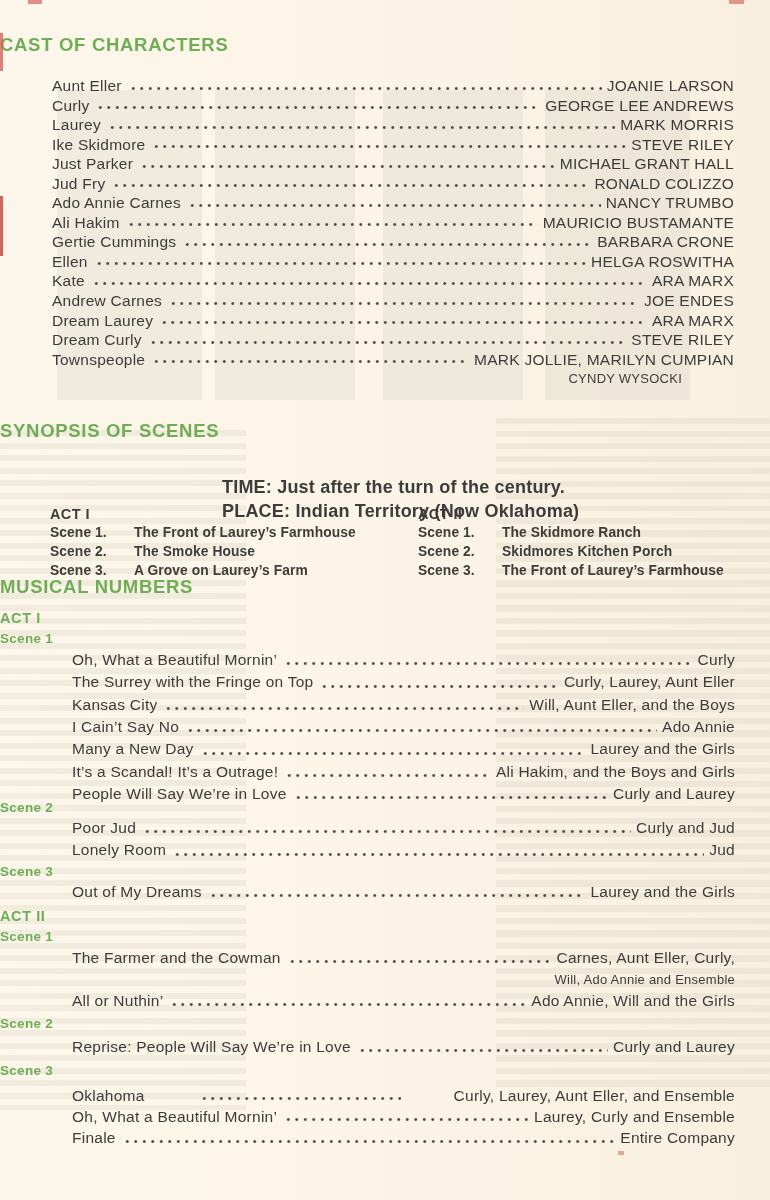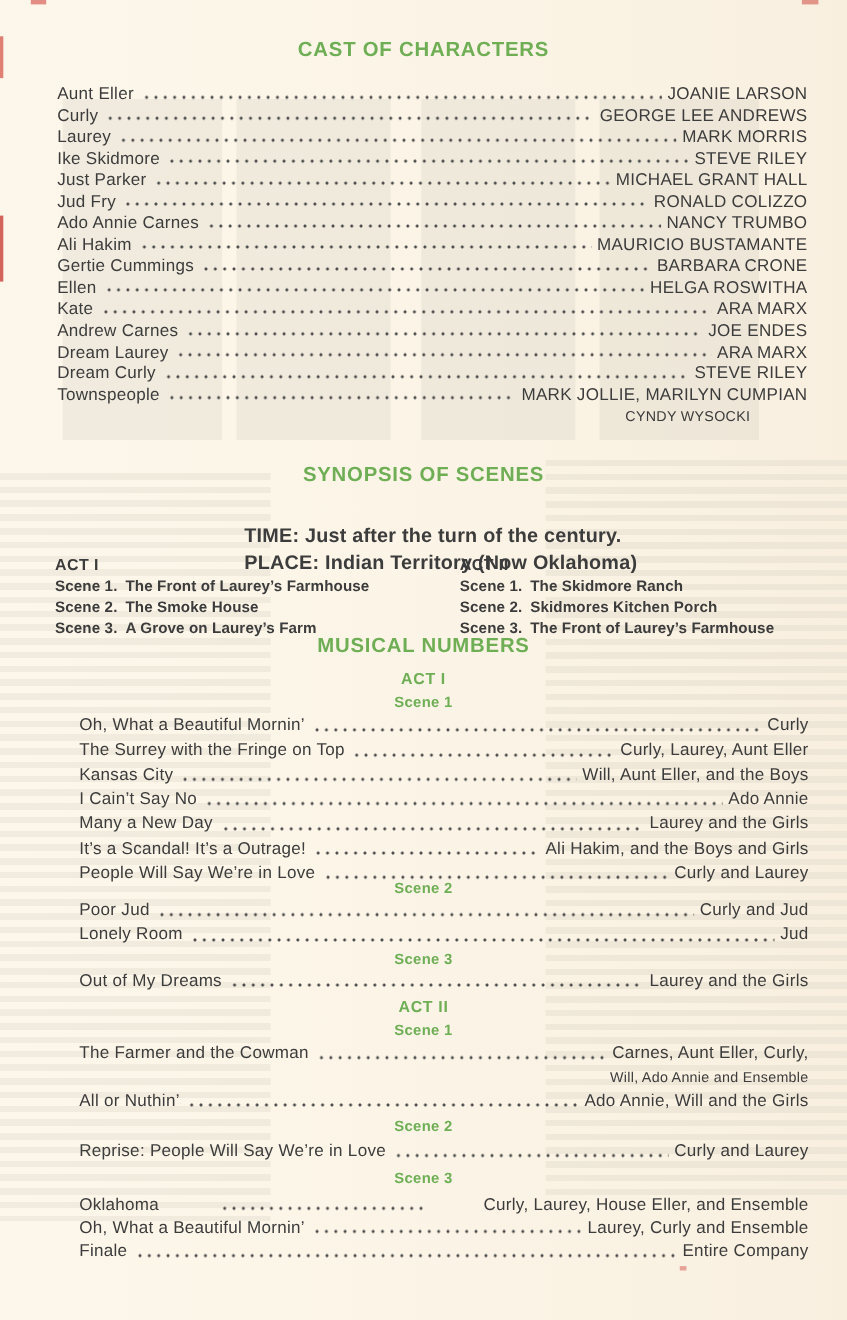--- a/index.html
+++ b/index.html
@@ -10,42 +10,42 @@
     color:#3c3c3c;overflow:hidden;
   }
   .layer{position:absolute;inset:0;}
   .txt{z-index:2;}
   
   .ghost-band{position:absolute;background:rgba(212,207,196,0.30);z-index:1;}
   .ghost-text{position:absolute;z-index:1;opacity:.55;
     background:repeating-linear-gradient(180deg,rgba(200,196,180,0.40) 0px,rgba(200,196,180,0.40) 6px,rgba(0,0,0,0) 6px,rgba(0,0,0,0) 12.5px);}
   .artifact{position:absolute;z-index:3;}
   
-  .center{position:absolute;left:0;width:100%;text-align:center;}
+  .center{position:absolute;left:0;width:100%;text-align:left;}
   .green{color:#6fae55;}
   .h1{font-size:18.5px;font-weight:700;letter-spacing:.7px;}
   .actlbl{font-size:14.5px;font-weight:700;letter-spacing:.6px;}
   .scenelbl{font-size:13.5px;font-weight:700;letter-spacing:.3px;}
   
   .dotrow{display:flex;font-size:15.5px;letter-spacing:.25px;}
   .dotrow .t,.dotrow .v{white-space:nowrap;}
   .dots{flex:1;margin:0 5px;
     background-image:radial-gradient(circle,#484848 1.15px,rgba(0,0,0,0) 1.5px);
     background-size:8.5px 8.5px;background-repeat:repeat-x;
     background-position:left 2px bottom 3.5px;}
   .contline{font-size:13px;letter-spacing:.25px;text-align:right;}
   
   .cast-list{position:absolute;left:52px;right:36px;top:76px;z-index:2;}
   .cast-list .dotrow,.cast-list .contline{height:19.55px;line-height:19.55px;justify-content:center;}
   
   .syn-block{position:absolute;left:222px;top:476px;z-index:2;
     font-size:18px;font-weight:700;line-height:23.5px;letter-spacing:.2px;}
   .act-col{position:absolute;top:506px;z-index:2;}
   .act-col .hdr{font-size:14.5px;font-weight:700;letter-spacing:.4px;line-height:17px;}
-  .scene-row{display:flex;line-height:19px;font-size:13.8px;font-weight:700;letter-spacing:.1px;}
+  .scene-row{display:flex;line-height:19px;font-size:13.8px;font-weight:700;letter-spacing:.1px;gap:20px;}
   .scene-row .n{width:64px;flex:none;}
   
   .songlist{position:absolute;left:52px;right:35px;z-index:2;margin-left:20px;}
 </style>
 </head>
 <body>
 
 <div class="page" style="color: rgb(60, 60, 60);">
 
   <div class="layer">
@@ -262,21 +262,21 @@
           <span class="t">Reprise: People Will Say We’re in Love</span>
           <span class="dots"></span>
           <span class="v">Curly and Laurey</span>
         </div>
       </div>
       <div class="center green scenelbl txt" style="top: 1063px; color: rgb(111, 174, 85);">Scene 3</div>
       <div class="songlist" style="top: 1085px;">
         <div class="dotrow" style="height: 21.2px; line-height: 21.2px; gap: 48px;">
           <span class="t">Oklahoma</span>
           <span class="dots"></span>
-          <span class="v">Curly, Laurey, House Eller, and Ensemble</span>
+          <span class="v">Curly, Laurey, Aunt Eller, and Ensemble</span>
         </div>
         <div class="dotrow" style="height: 21.2px; line-height: 21.2px;">
           <span class="t">Oh, What a Beautiful Mornin’</span>
           <span class="dots"></span>
           <span class="v">Laurey, Curly and Ensemble</span>
         </div>
         <div class="dotrow" style="height: 21.2px; line-height: 21.2px;">
           <span class="t">Finale</span>
           <span class="dots"></span>
           <span class="v">Entire Company</span>

